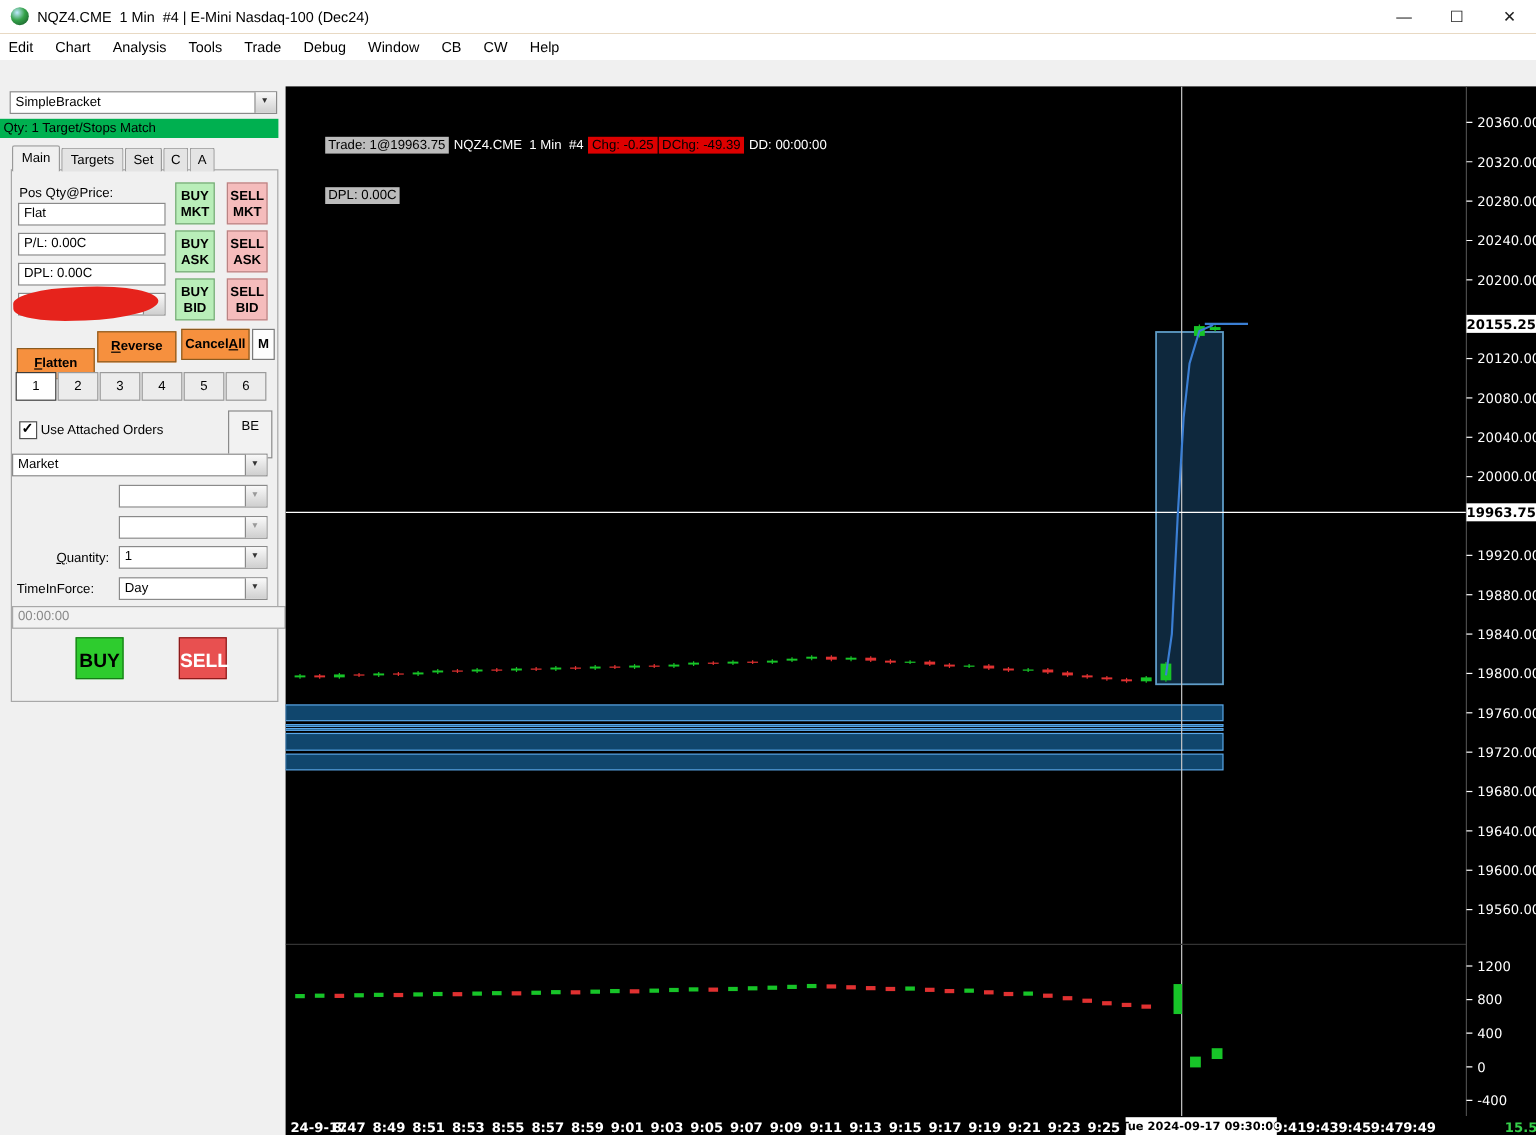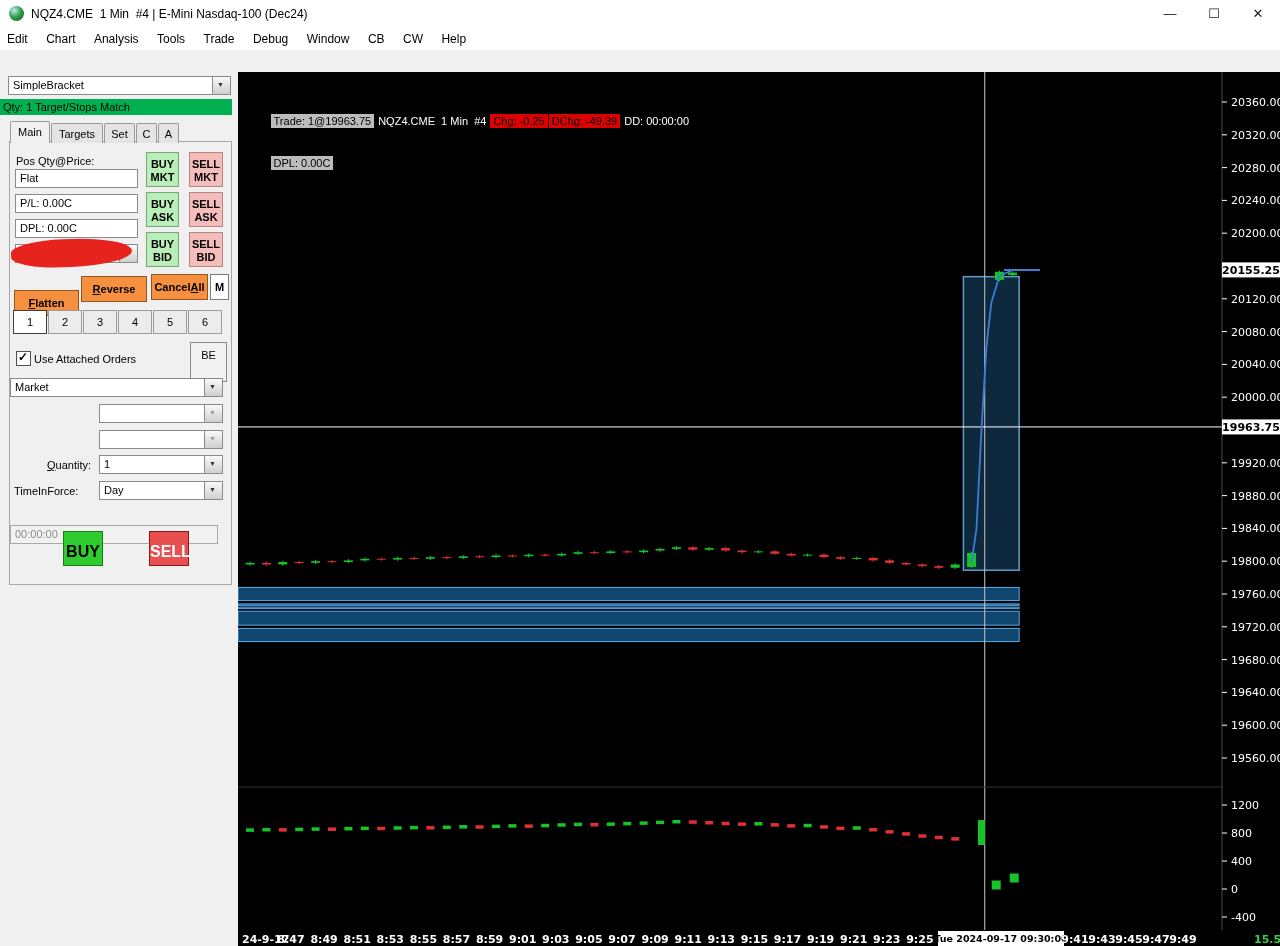--- a/index.html
+++ b/index.html
@@ -175,21 +175,21 @@
         <span class="val">1</span>
         <span class="dd"></span>
       </div>
 
       <div class="lbl" style="left:14px; top:413px;">TimeInForce:</div>
       <div class="combo" style="left:99px; top:409px; width:124px;">
         <span class="val">Day</span>
         <span class="dd"></span>
       </div>
 
-      <div class="input disabled" style="left:10px; top:433px; width:208px;margin-top:20px;">00:00:00</div>
+      <div class="input disabled" style="left:10px; top:433px; width:228px;">00:00:00</div>
 
       <div class="gbtn buy-big" style="left:63px;  top:459px; width:40px; height:35px;">BUY</div>
       <div class="gbtn sell-big" style="left:149px; top:459px; width:40px; height:35px;">SELL</div>
     </div>
 
     <div class="chart-area">
       <svg id="chart-svg" width="1042" height="874">
           <rect x="0" y="515.44" width="781.1599999999999" height="13.11999999999989" fill="#155a8c" fill-opacity="0.78" stroke="#59a7e8" stroke-width="1"></rect>
           <rect x="0" y="531.8399999999999" width="781.1599999999999" height="1.5" fill="#155a8c" fill-opacity="0.78" stroke="#59a7e8" stroke-width="1"></rect>
           <rect x="0" y="535.1199999999999" width="781.1599999999999" height="1.5" fill="#155a8c" fill-opacity="0.78" stroke="#59a7e8" stroke-width="1"></rect>

